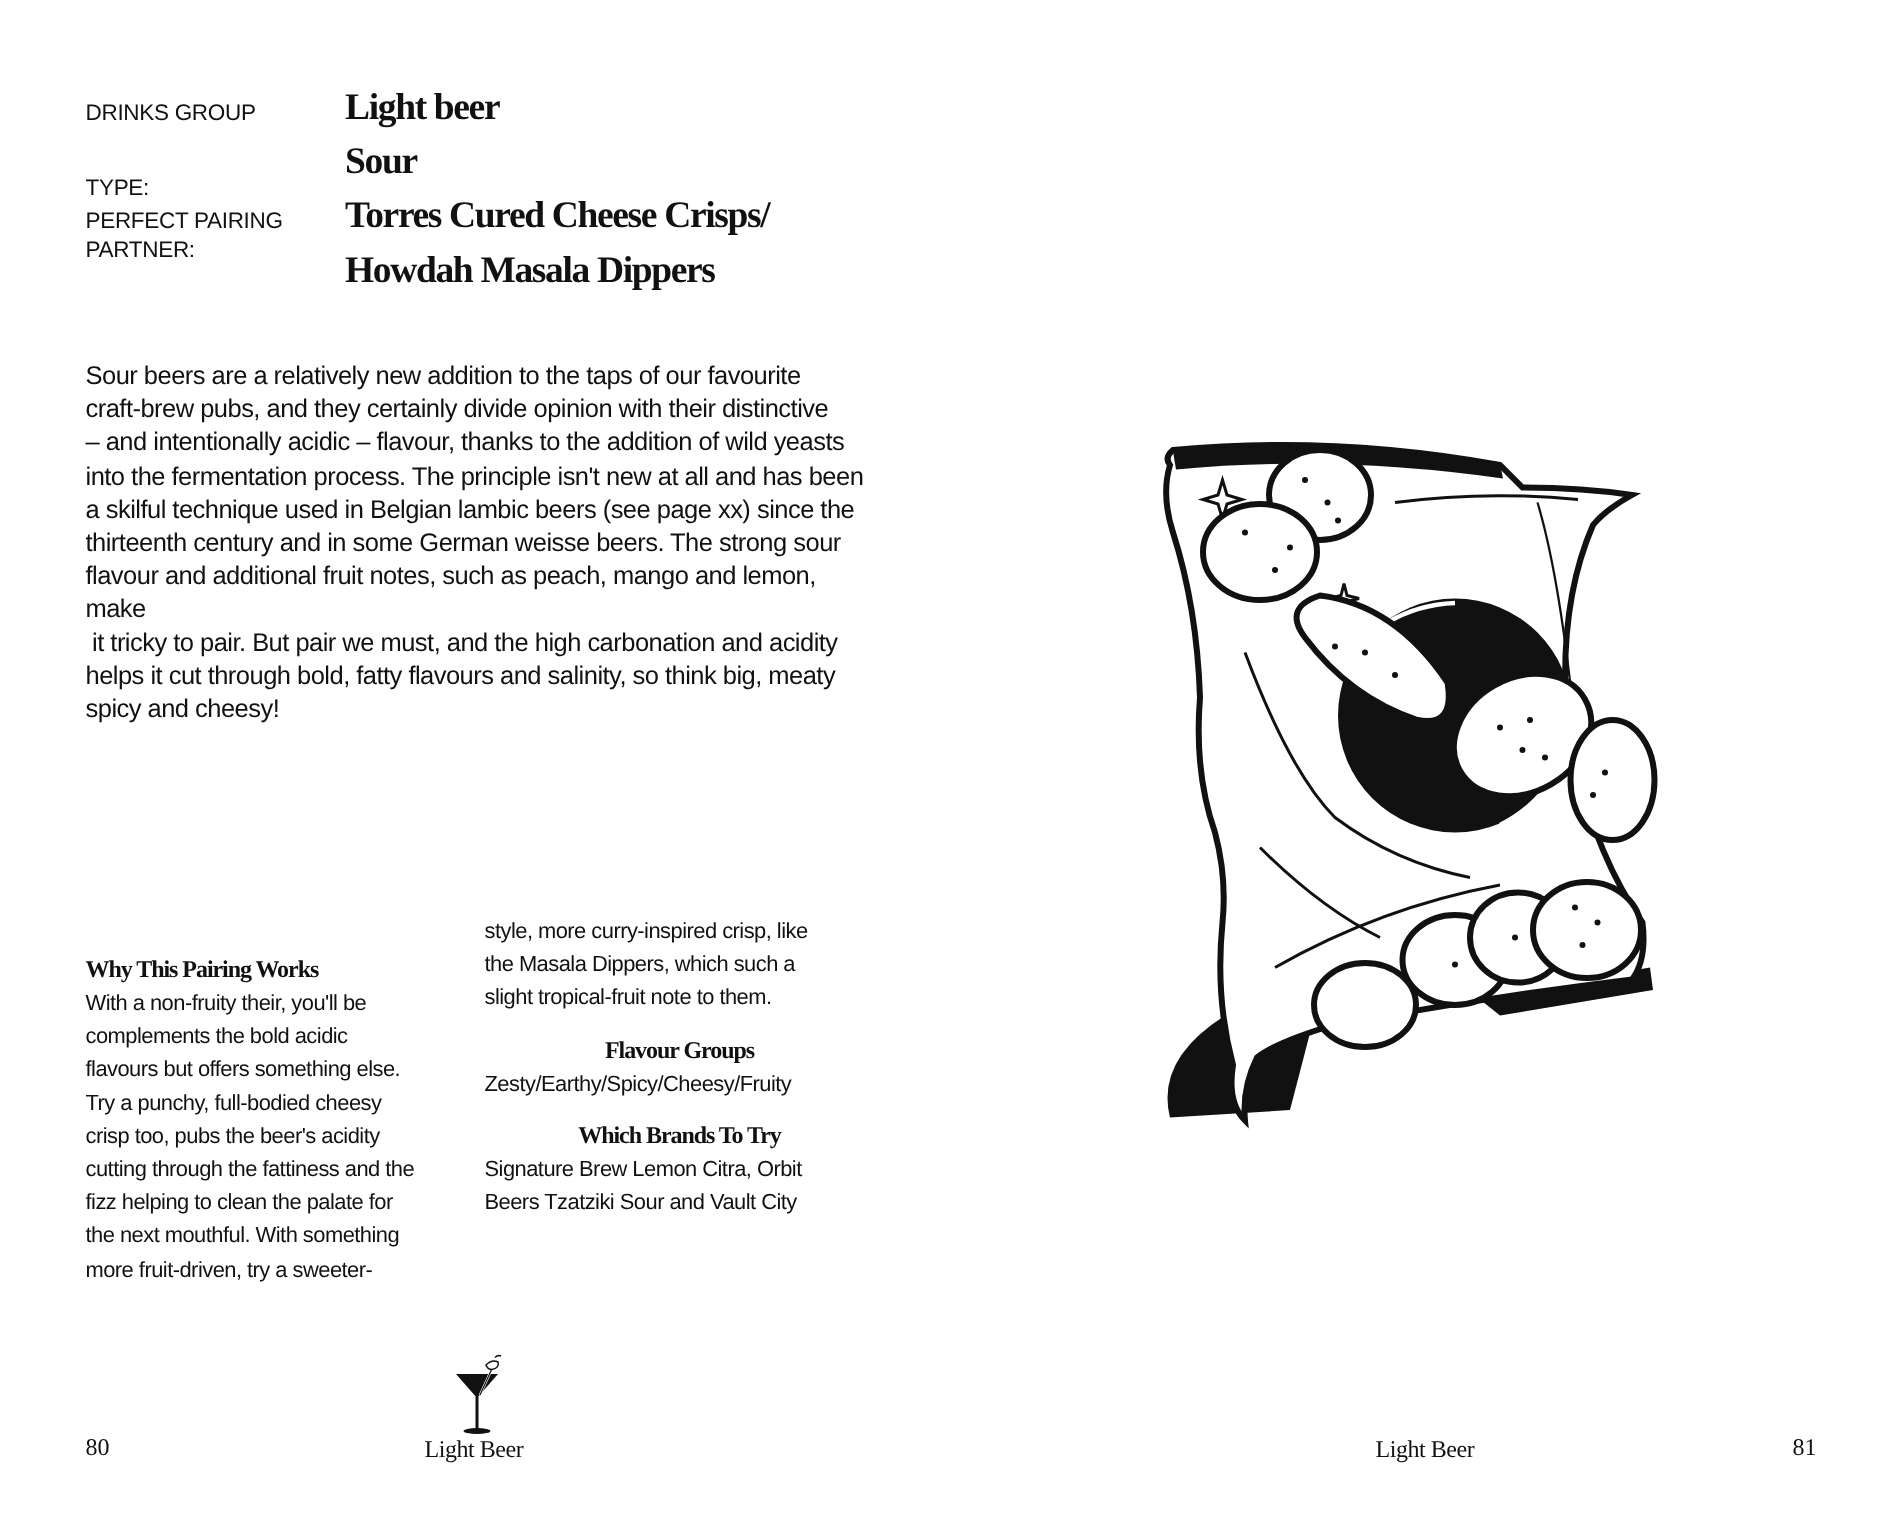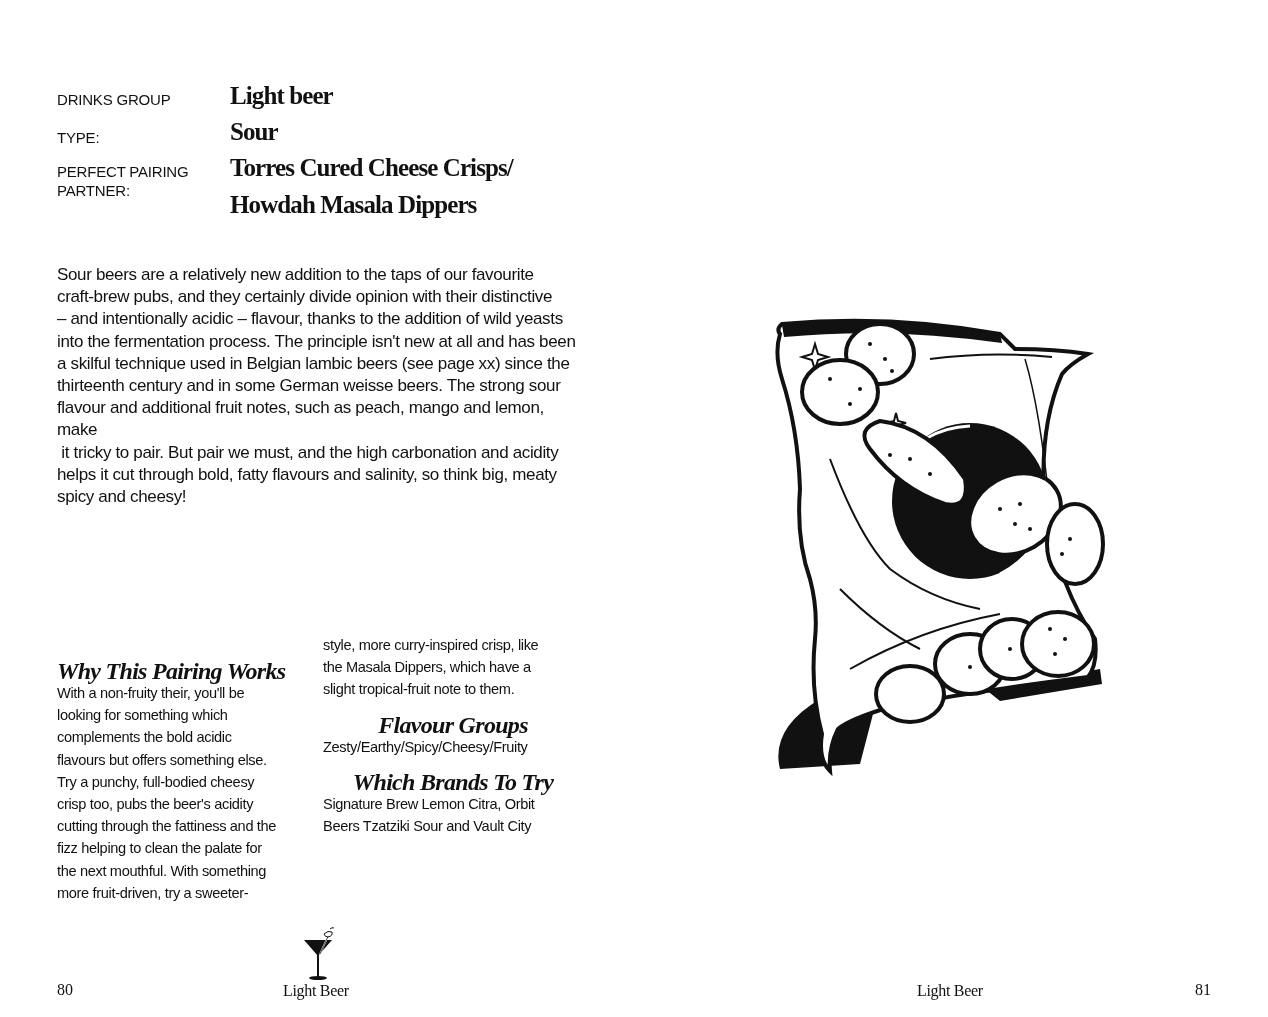--- a/index.html
+++ b/index.html
@@ -1,41 +1,41 @@
 <!DOCTYPE html>
 <html><head>
 <meta charset="utf-8">
 <style>
   html, body { margin: 0; padding: 0; background: #ffffff; }
   body { width: 1268px; height: 1017px; position: relative; overflow: hidden; color: #111; }
-  .spread { position: absolute; inset: 0; margin-top: 24px; }
+  .spread { position: absolute; inset: 0; }
   .meta-label { position: absolute; left: 57px; font-family: "Liberation Sans", sans-serif; font-size: 15px; letter-spacing: -0.2px; line-height: 19px; text-transform: uppercase; }
   .meta-value { position: absolute; left: 230px; font-family: "Liberation Serif", serif; font-weight: bold; font-size: 25px; letter-spacing: -0.9px; line-height: 36px; }
   .intro { position: absolute; left: 57px; top: 240px; width: 520px; font-family: "Liberation Sans", sans-serif; font-size: 17px; line-height: 22.2px; letter-spacing: -0.35px; margin: 0; }
   .col { position: absolute; font-family: "Liberation Sans", sans-serif; font-size: 14.6px; line-height: 22.2px; letter-spacing: -0.35px; }
   .col-left { left: 57px; top: 636px; width: 256px; }
   .col-right { left: 323px; top: 610px; width: 260px; }
-  .sub-head { font-family: "Liberation Serif", serif; font-weight: bold; font-style: italic; font-size: 24px; letter-spacing: -0.7px; line-height: 22px; margin: 0; }
+  .sub-head { font-family: "Liberation Serif", serif; font-weight: bold; font-size: 16px; letter-spacing: -0.7px; line-height: 22px; margin: 0; }
   .col p { margin: 0; }
   .col-right .sub-head { margin-top: 13px; text-align: center; }
   .folio { position: absolute; top: 957px; font-family: "Liberation Serif", serif; font-size: 16px; }
   .running { position: absolute; top: 958px; font-family: "Liberation Serif", serif; font-size: 16px; letter-spacing: -0.3px; }
   .glass { position: absolute; left: 300px; top: 902px; width: 36px; height: 56px; }
   .illus { position: absolute; left: 770px; top: 285px; width: 340px; height: 470px; }
 </style>
 </head>
 <body>
 
 <div class="spread">
 
   <div>
     <div class="meta-label" style="top:66px">DRINKS GROUP</div>
     <div class="meta-value" style="top:54px">Light beer</div>
 
-    <div class="meta-label" style="top:104px">TYPE:</div>
+    <div class="meta-label" style="top:116px">TYPE:</div>
     <div class="meta-value" style="top:90px">Sour</div>
 
     <div class="meta-label" style="top:138px">PERFECT PAIRING</div>
     <div class="meta-label" style="top:157px">PARTNER:</div>
     <div class="meta-value" style="top:126px">Torres Cured Cheese Crisps/</div>
     <div class="meta-value" style="top:163px">Howdah Masala Dippers</div>
 
     <div class="intro">
       <div>Sour beers are a relatively new addition to the taps of our favourite</div>
       <div>craft-brew pubs, and they certainly divide opinion with their distinctive</div>
@@ -46,36 +46,35 @@
       <div>flavour and additional fruit notes, such as peach, mango and lemon, make</div>
       <div style="white-space:pre"> it tricky to pair. But pair we must, and the high carbonation and acidity</div>
       <div>helps it cut through bold, fatty flavours and salinity, so think big, meaty</div>
       <div>spicy and cheesy!</div>
     </div>
 
     <div class="col col-left">
       <h3 class="sub-head">Why This Pairing Works</h3>
       <p>
         <span style="display:block">With a non-fruity their, you'll be</span>
-        <span style="display:block">looking for something which</span>
         <span style="display:block">complements the bold acidic</span>
         <span style="display:block">flavours but offers something else.</span>
         <span style="display:block">Try a punchy, full-bodied cheesy</span>
         <span style="display:block">crisp too, pubs the beer's acidity</span>
         <span style="display:block">cutting through the fattiness and the</span>
         <span style="display:block">fizz helping to clean the palate for</span>
         <span style="display:block">the next mouthful. With something</span>
         <span style="display:block">more fruit-driven, try a sweeter-</span>
       </p>
     </div>
 
     <div class="col col-right">
       <p>
         <span style="display:block">style, more curry-inspired crisp, like</span>
-        <span style="display:block">the Masala Dippers, which have a</span>
+        <span style="display:block">the Masala Dippers, which such a</span>
         <span style="display:block">slight tropical-fruit note to them.</span>
       </p>
       <h3 class="sub-head">Flavour Groups</h3>
       <p>Zesty/Earthy/Spicy/Cheesy/Fruity</p>
       <h3 class="sub-head">Which Brands To Try</h3>
       <p>
         <span style="display:block">Signature Brew Lemon Citra, Orbit</span>
         <span style="display:block">Beers Tzatziki Sour and Vault City</span>
       </p>
     </div>

